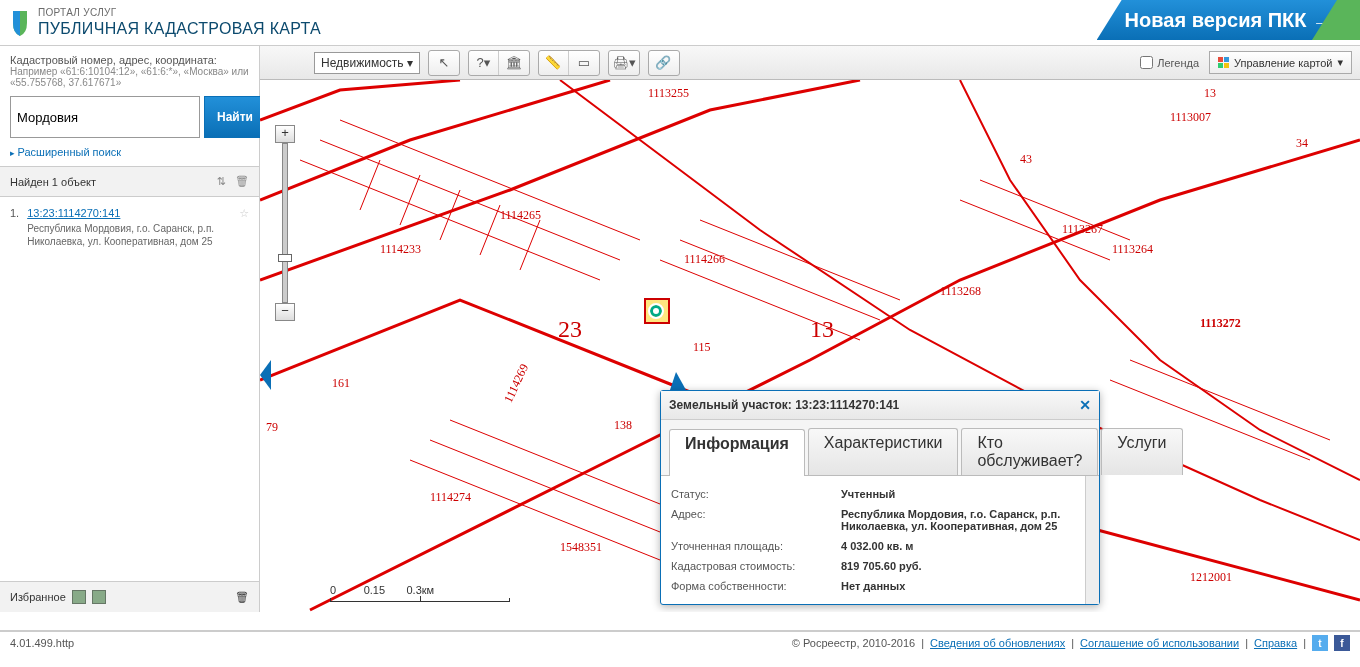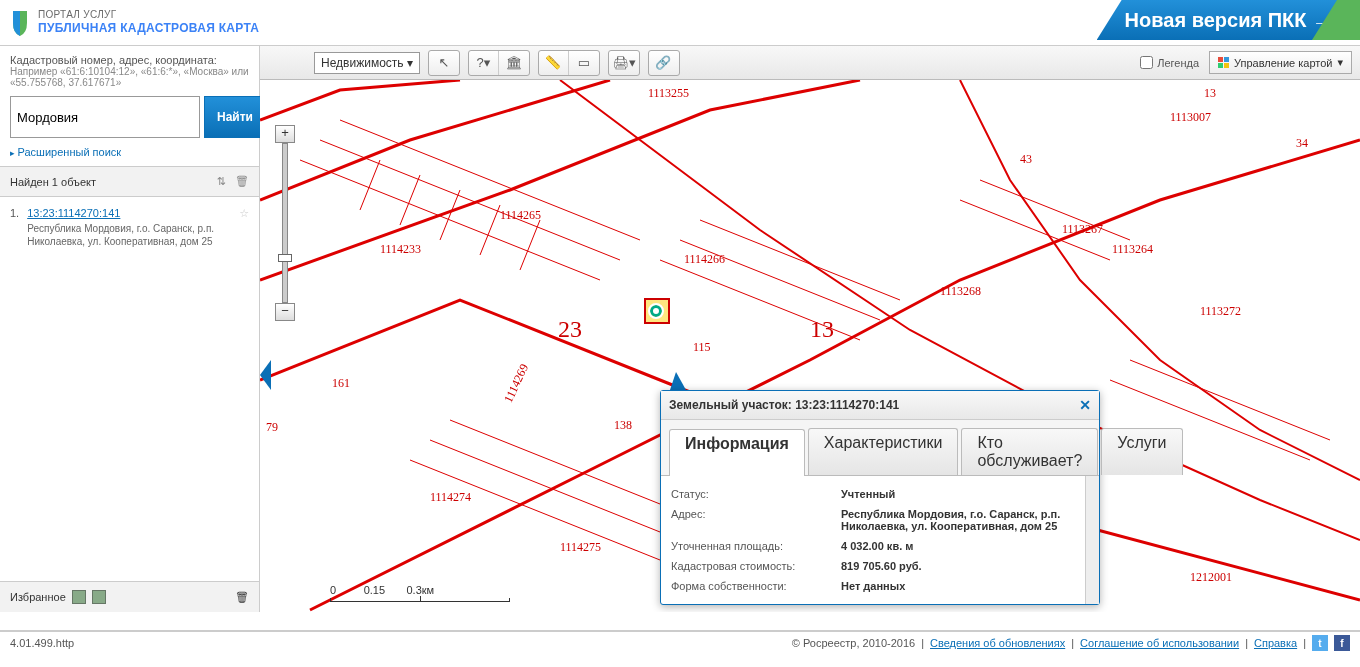--- a/index.html
+++ b/index.html
@@ -3,21 +3,21 @@
 <meta charset="utf-8">
 <style>
 * { box-sizing: border-box; margin: 0; padding: 0; }
 body { font-family: Arial, sans-serif; font-size: 11px; color: #333; overflow: hidden; width: 1360px; height: 667px; position: relative; background: #fff; }
 
 
 .header { height: 46px; display: flex; align-items: center; padding: 0 10px; border-bottom: 1px solid #ccc; position: relative; }
 .logo { width: 20px; height: 28px; margin-right: 8px; }
 .header-titles { display: flex; flex-direction: column; line-height: 1.2; }
 .portal-title { color: #6a6a6a; font-size: 10px; letter-spacing: 0.3px; }
-.map-title { color: #3b82f6; font-size: 12px; font-weight: bold; letter-spacing: 0.3px; }
+.map-title { color: #0c4a6e; font-size: 16px; font-weight: normal; letter-spacing: 0.3px; }
 .new-version { position: absolute; right: 0; top: 0; height: 40px; background: linear-gradient(#2290d9,#0a6fb6); color: #fff; font-size: 20px; padding: 0 28px; display: flex; align-items: center; font-weight: bold; clip-path: polygon(25px 0, 100% 0, 100% 100%, 0 100%); }
 .green-strip { position: absolute; right: 0; top: 0; width: 48px; height: 40px; background: #5ab55a; clip-path: polygon(25px 0, 100% 0, 100% 100%, 0 100%); }
 
 
 .main { display: flex; height: 566px; }
 .sidebar { width: 260px; background: #fff; border-right: 1px solid #ccc; display: flex; flex-direction: column; }
 .map-area { flex: 1; position: relative; background: #fefefe; overflow: hidden; }
 
 
 .search-hint { padding: 8px 10px 4px; color: #555; font-size: 11px; }
@@ -225,23 +225,23 @@
         </g>
       </svg>
       <div id="cad-labels">
           <div class="cad-label" style="left: 388px; top: 6px;">1113255</div>
           <div class="cad-label" style="left: 240px; top: 128px;">1114265</div>
           <div class="cad-label" style="left: 120px; top: 162px;">1114233</div>
           <div class="cad-label" style="left: 424px; top: 172px;">1114266</div>
           <div class="cad-label" style="left: 802px; top: 142px;">1113267</div>
           <div class="cad-label" style="left: 852px; top: 162px;">1113264</div>
           <div class="cad-label" style="left: 680px; top: 204px;">1113268</div>
-          <div class="cad-label" style="left: 940px; top: 224px;">1113272</div>
+          <div class="cad-label" style="left: 940px; top: 236px; font-weight: bold;">1113272</div>
           <div class="cad-label" style="left: 170px; top: 410px;">1114274</div>
-          <div class="cad-label" style="left: 300px; top: 460px;">1114275</div>
+          <div class="cad-label" style="left: 300px; top: 460px;">1548351</div>
           <div class="cad-label" style="left: 430px; top: 500px;">1114276</div>
           <div class="cad-label" style="left: 910px; top: 30px;">1113007</div>
           <div class="cad-label" style="left: 930px; top: 490px;">1212001</div>
           <div class="cad-label" style="left: 944px; top: 6px;">13</div>
           <div class="cad-label" style="left: 1036px; top: 56px;">34</div>
           <div class="cad-label" style="left: 760px; top: 72px;">43</div>
           <div class="cad-label" style="left: 480px; top: 485px;">55</div>
           <div class="cad-label" style="left: 6px; top: 340px;">79</div>
           <div class="cad-label big-label" style="left: 298px; top: 236px;">23</div>
           <div class="cad-label big-label" style="left: 550px; top: 236px;">13</div>

